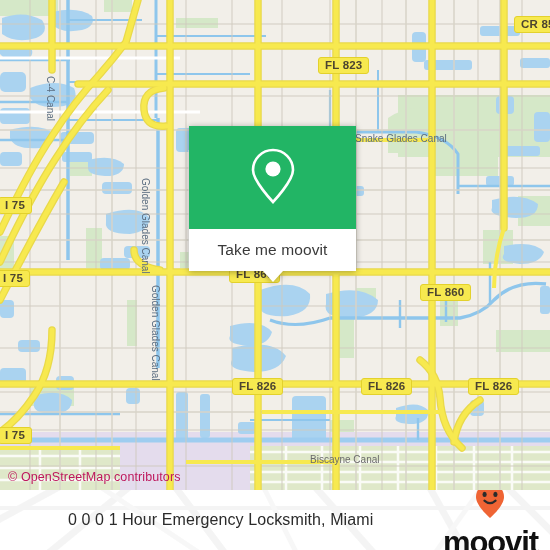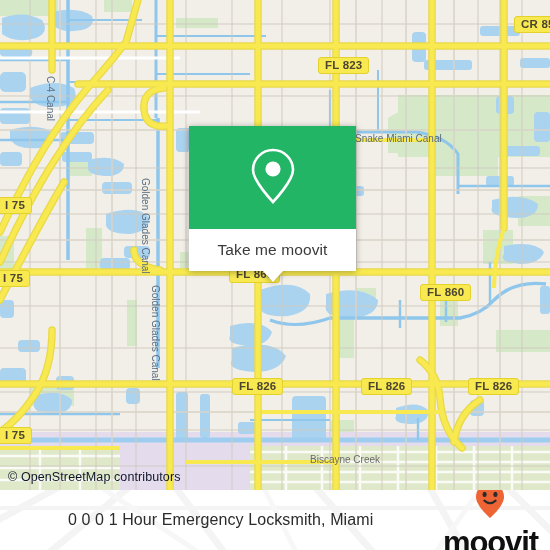--- a/index.html
+++ b/index.html
@@ -28,21 +28,21 @@
     background: #f2efe9;
   }
   #map svg { display: block; }
 
   
   #attribution {
     position: absolute;
     left: 8px;
     top: 470px;
     font-size: 12.5px;
-    color: #0f172a;
+    color: #be185d;
     letter-spacing: .1px;
     white-space: nowrap;
     z-index: 40;
   }
 
   
   #popup {
     position: absolute;
     left: 189px;
     top: 126px;
@@ -353,24 +353,24 @@
     <div class="shield" style="left:-2px; top:197px;">I 75</div>
     <div class="shield" style="left:-4px; top:270px;">I 75</div>
     <div class="shield" style="left:-2px; top:427px;">I 75</div>
     <div class="shield" style="left:229px; top:266px;">FL 860</div>
     <div class="shield" style="left:420px; top:284px;">FL 860</div>
     <div class="shield" style="left:232px; top:378px;">FL 826</div>
     <div class="shield" style="left:361px; top:378px;">FL 826</div>
     <div class="shield" style="left:468px; top:378px;">FL 826</div>
 
     <div class="canal-label vert" style="left:56px; top:76px; transform:rotate(90deg);">C-4 Canal</div>
-    <div class="canal-label" style="left:355px; top:133px;">Snake Miami Canal</div>
+    <div class="canal-label" style="left:355px; top:133px;">Snake Glades Canal</div>
     <div class="canal-label vert" style="left:151px; top:178px; transform:rotate(90deg);">Golden Glades Canal</div>
     <div class="canal-label vert" style="left:161px; top:285px; transform:rotate(90deg);">Golden Glades Canal</div>
-    <div class="canal-label" style="left:310px; top:454px; color:#6a6a6a;">Biscayne Creek</div>
+    <div class="canal-label" style="left:310px; top:454px; color:#6a6a6a;">Biscayne Canal</div>
   </div>
 
   <div id="attribution">© OpenStreetMap contributors</div>
 
   <div id="popup">
     <div id="popup-head">
       <span>
         <svg width="46" height="58" viewBox="0 0 46 58" xmlns="http://www.w3.org/2000/svg">
           <path d="M23 3 C12 3 3 12 3 23 C3 34 23 55 23 55 C23 55 43 34 43 23 C43 12 34 3 23 3 Z" fill="none" stroke="#ffffff" stroke-width="2.6"></path>
           <circle cx="23" cy="22" r="7.6" fill="#ffffff"></circle>

